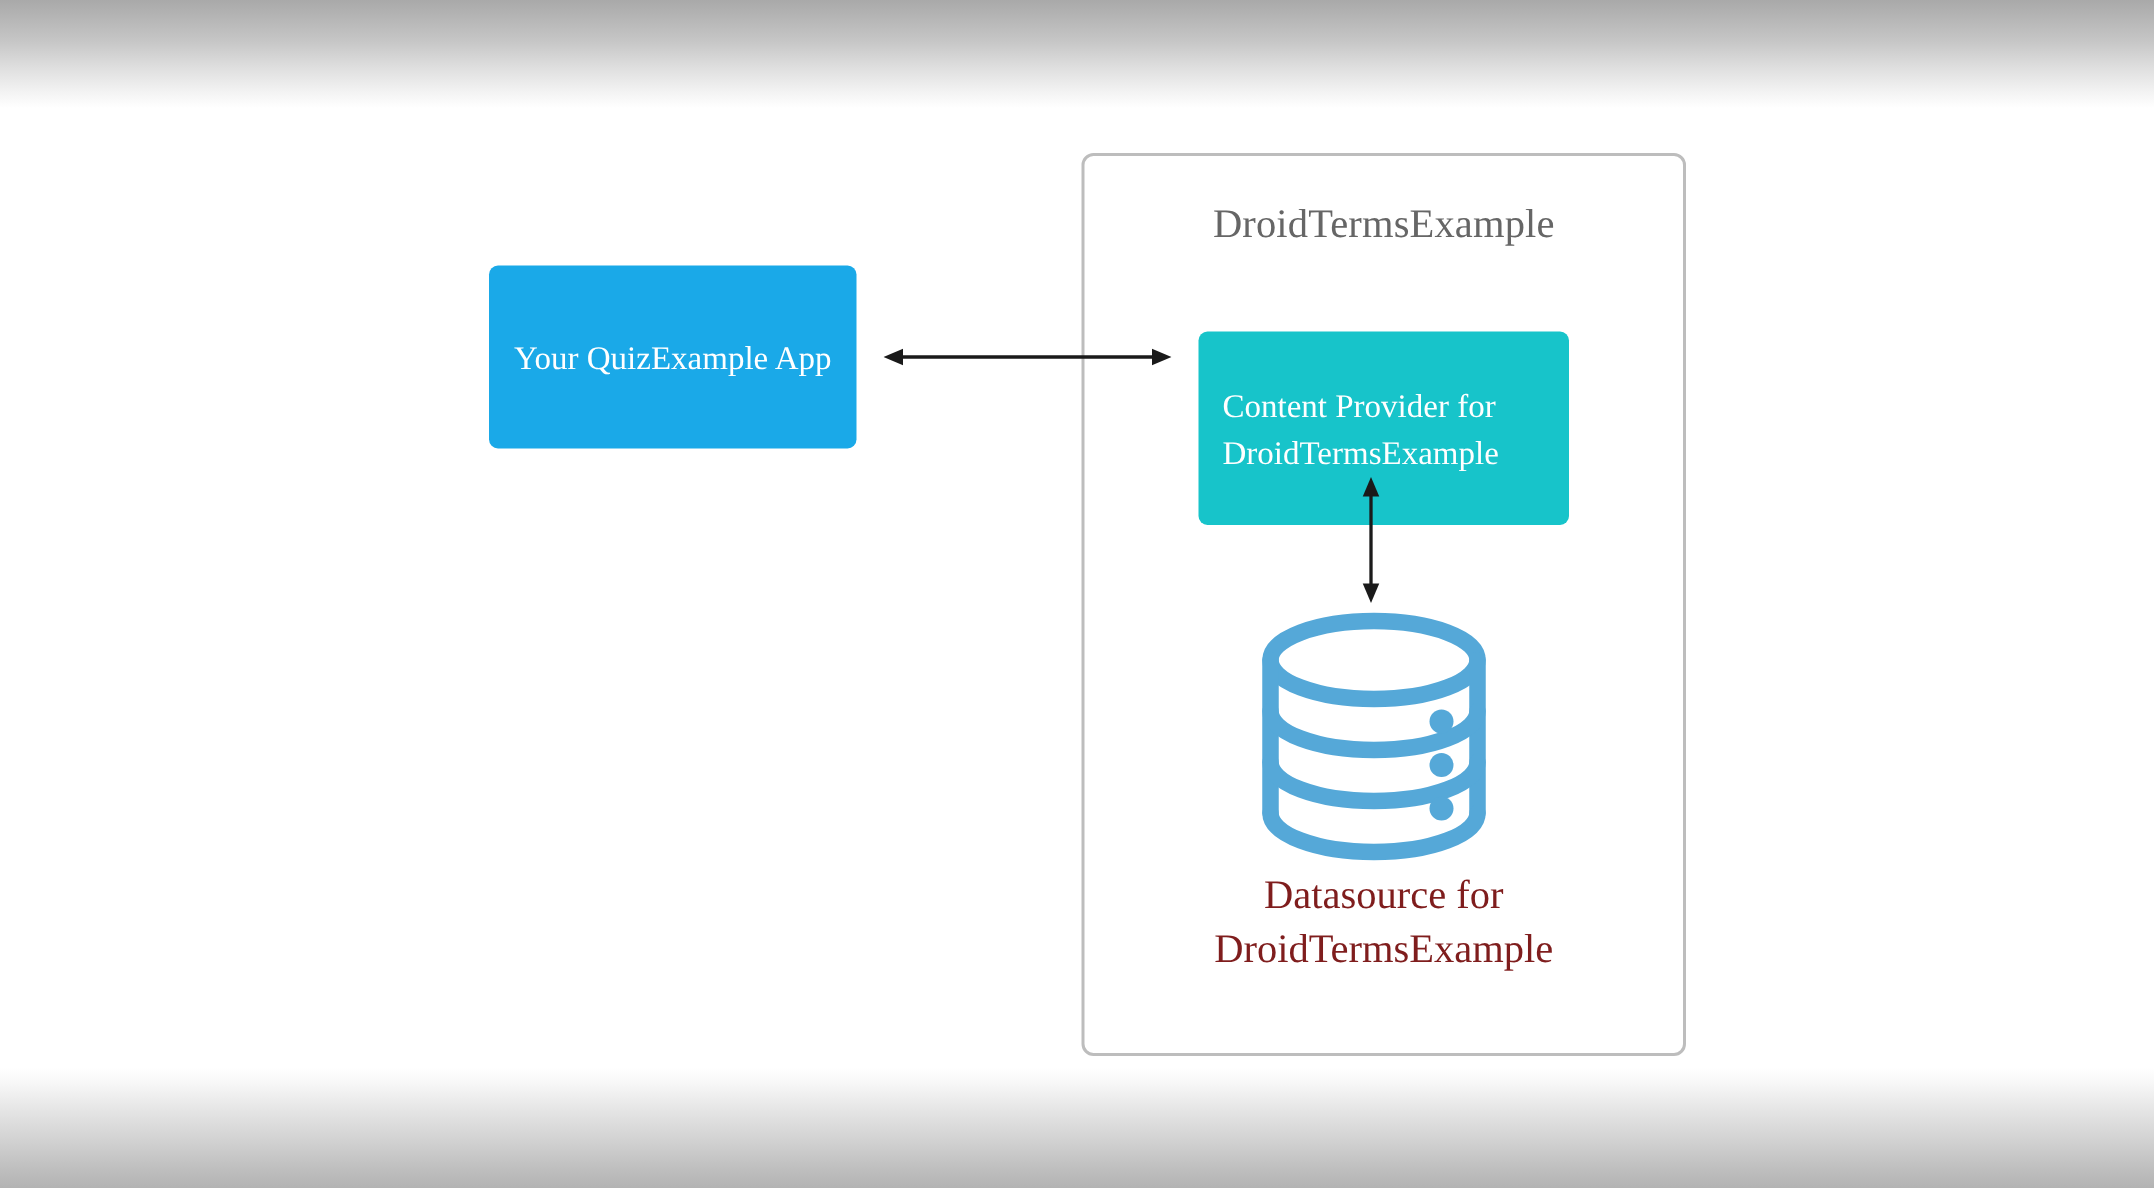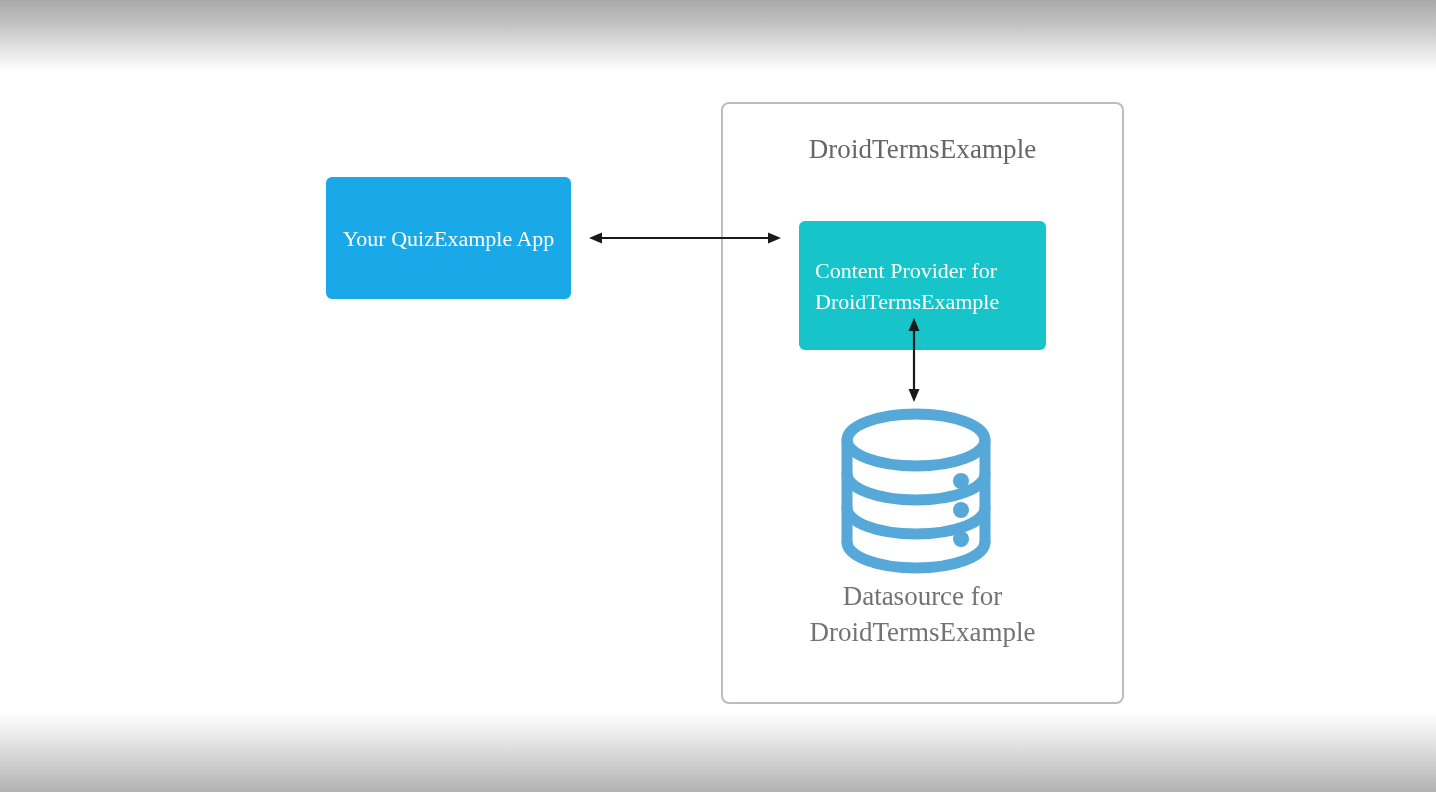--- a/index.html
+++ b/index.html
@@ -128,21 +128,21 @@
     width: 152px; height: 166px;
   }
 
   .db-caption {
     position: absolute;
     left: 721px; top: 578px;
     width: 403px;
     text-align: center;
     font-size: 27px;
     line-height: 36px;
-    color: #737373;
+    color: #7f1d1d;
   }
 </style>
 </head>
 <body>
 
 <div id="stage">
 
   <div class="player-avatar"></div>
   <div class="player-mark m1"></div>
   <div class="player-mark m2"></div>

